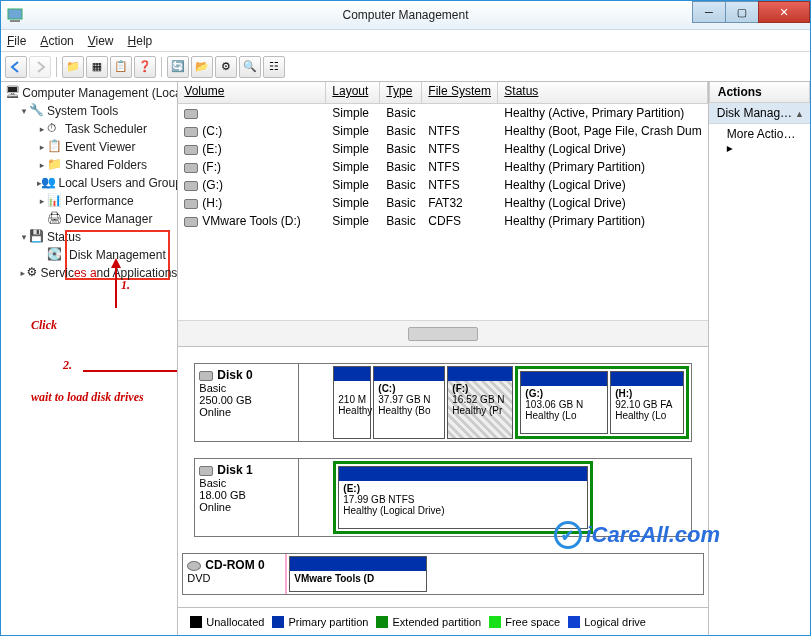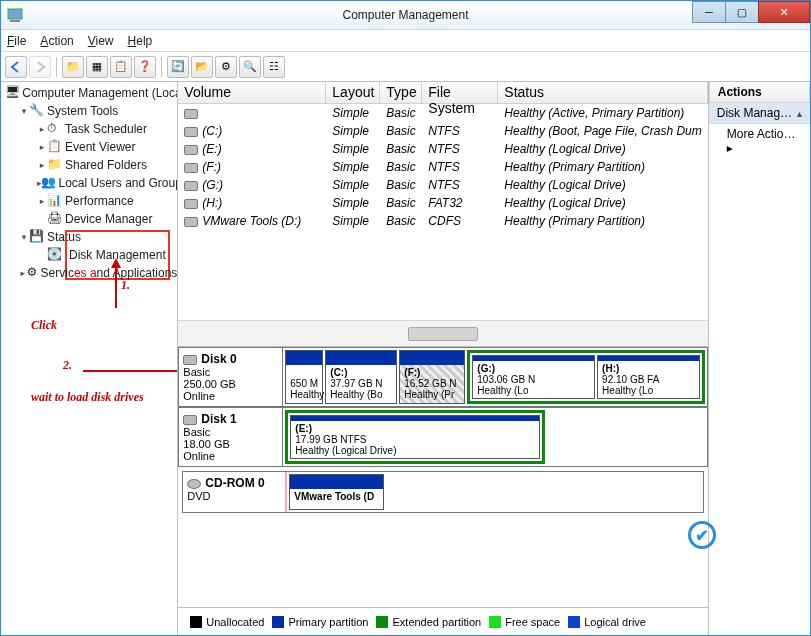--- a/index.html
+++ b/index.html
@@ -27,31 +27,31 @@
 .tree .node .tw { width:10px; display:inline-block; text-align:center; color:#555; font-size:9px; }
 .tree .node .ic { width:16px; height:16px; display:inline-block; margin-right:2px; }
 .tree .indent1 { padding-left:18px; }
 .tree .indent2 { padding-left:36px; }
 .diskmgmt-sel { border:2px solid #e32; display:inline-block; padding:16px 2px;text-align:right; }
 .red-ann { color:#c00; font:italic bold 12px "Segoe UI"; position:absolute; }
 .red-arrow { color:#c00; font-weight:bold; position:absolute; }
 
 .center { flex:1; display:flex; flex-direction:column; border-right:1px solid #bfbfbf; }
 .vol-table { border-bottom:1px solid #bfbfbf; }
-.vol-head { display:flex; background:#15803d; font-size:14px; height:22px; }
+.vol-head { display:flex; background:#15803d; font-size:12px; height:22px;text-decoration:underline; }
 .vol-head div { border:1px solid #d0d0d0; border-top:none; border-left:none; padding:2px 6px; background:linear-gradient(#fdfdfd,#ededed); }
 .vol-row { display:flex; font-size:12px; height:18px; align-items:center; }
-.vol-row div { padding:0 6px; white-space:nowrap; overflow:hidden;font-style:italic; }
+.vol-row div { padding:0 6px; white-space:nowrap; overflow:hidden; }
 .col-vol { width:148px; } .col-lay { width:54px; } .col-typ { width:42px; } .col-fs { width:76px; } .col-stat { flex:1; }
 .vol-scroll { height:26px; background:#f3f3f3; border-top:1px solid #d7d7d7; display:flex; align-items:center; justify-content:center; }
 .vol-scroll .thumb { width:70px; height:14px; background:#d4d4d4; border:1px solid #aaa; border-radius:2px; }
 .disk-ic { width:14px; height:10px; background:#bdbdbd; border:1px solid #777; border-radius:2px; display:inline-block; vertical-align:middle; margin-right:4px; }
 
 .disk-area { flex:1; overflow:hidden; position:relative; }
-.disk-row { display:flex; margin:0; border:1px solid #777; height:60px; }
+.disk-row { display:flex; margin:16px; border:1px solid #777; height:79px;gap:32px; }
 .disk-label { width:104px; border-right:1px solid #777; padding:4px; font-size:11px; }
 .disk-label b { font-size:12px; }
 .disk-parts { flex:1; display:flex; padding:2px; gap:2px; position:relative; }
 .part { border:1px solid #555; display:flex; flex-direction:column; font-size:10px; }
 .part .bar { height:14px; background:#0030aa; }
 .part .body { padding:2px 4px; flex:1; background:#fff; }
 .part.hatch .body { background:repeating-linear-gradient(45deg,#eee,#eee 3px,#ccc 3px,#ccc 6px); }
 .ext-box { border:3px solid #0a8a0a; padding:2px; display:flex; gap:2px; }
 .cd-row { display:flex; margin:4px; border:1px solid #777; height:42px; }
 .legend { position:absolute; bottom:0; left:0; right:0; height:29px; border-top:1px solid #bfbfbf; display:flex; align-items:center; font-size:11px; padding:0 4px; background:#fff; }
@@ -262,21 +262,21 @@
     <div class="disk-area">
 
       <div class="disk-row">
         <div class="disk-label">
           <span class="disk-ic"></span><b>Disk 0</b><br>
           <span>Basic</span><br><span>250.00 GB</span><br><span>Online</span>
         </div>
         <div class="disk-parts">
           <div class="part" style="width:38px">
               <div class="bar"></div>
-              <div class="body"><br><span>650 M</span><br><span>Healthy</span></div>
+              <div class="body"><br><span>210 M</span><br><span>Healthy</span></div>
             </div>
           <div class="part" style="width:72px">
               <div class="bar"></div>
               <div class="body"><b>(C:)</b><br><span>37.97 GB N</span><br><span>Healthy (Bo</span></div>
             </div>
           <div class="part hatch" style="width:66px">
               <div class="bar"></div>
               <div class="body"><b>(F:)</b><br><span>16.52 GB N</span><br><span>Healthy (Pr</span></div>
             </div>
           <div class="ext-box" style="flex:1">
@@ -305,21 +305,21 @@
               </div>
           </div>
         </div>
       </div>
 
       <div class="cd-row">
         <div class="disk-label" style="border-right:2px solid #f9a8d4; width:104px; padding:4px; font-size:11px">
           <span class="disk-ic" style="border-radius:50%"></span><b>CD-ROM 0</b><br><span>DVD</span>
         </div>
         <div class="disk-parts">
-          <div class="part" style="width:95px">
+          <div class="part" style="width:138px">
               <div class="bar"></div>
               <div class="body"><b>VMware Tools  (D</b></div>
             </div>
         </div>
       </div>
 
       <div class="legend">
         <span class="sw" style="background:#000"></span>
           <span>Unallocated</span>
         <span class="sw" style="background:#0030aa"></span>
@@ -337,13 +337,14 @@
   <div class="actions">
     <div class="hdr">Actions</div>
     <div class="grp"><span>Disk Manag…</span><span class="tri">▲</span></div>
     <div class="item"><span>More Actio…</span> <span>▸</span></div>
   </div>
 
 </div>
 
 <div class="watermark">
   <span class="ring">✔</span>
+  <span>iCareAll.com</span>
 </div>
 
 </body></html>

